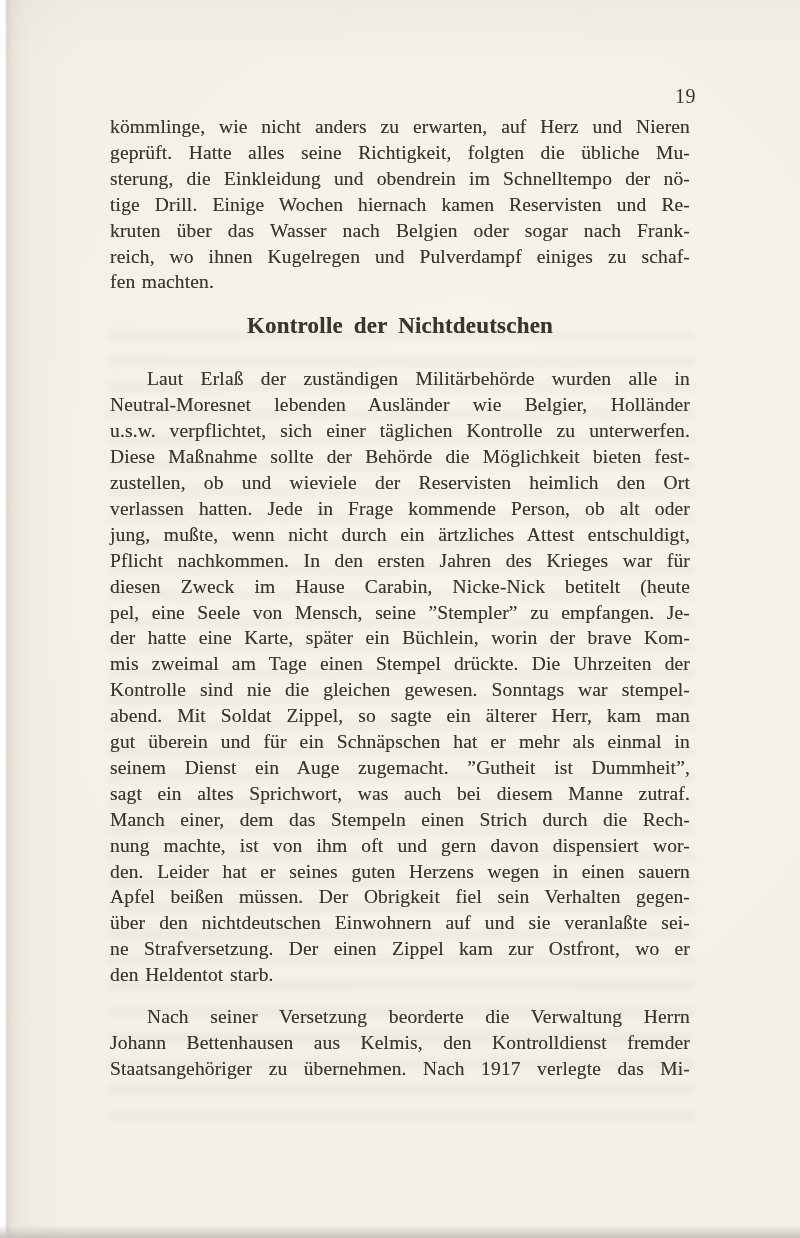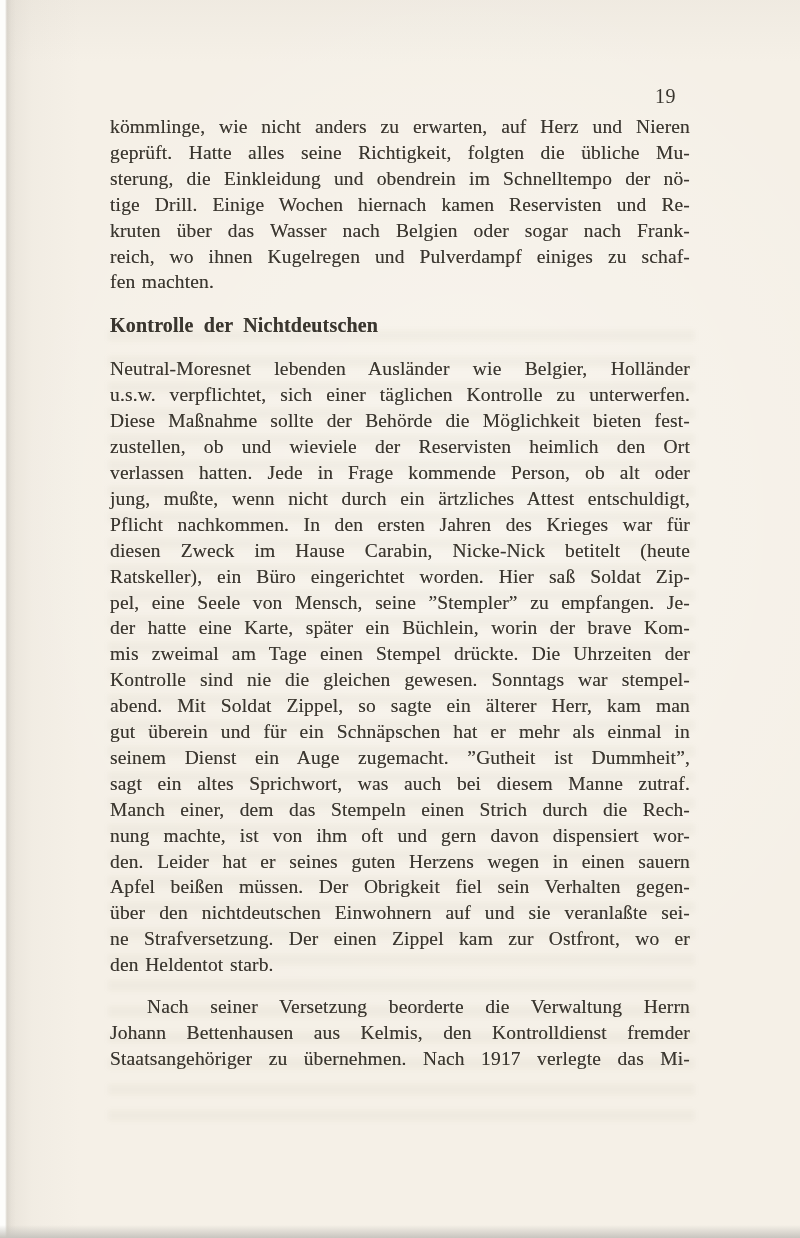--- a/index.html
+++ b/index.html
@@ -41,21 +41,21 @@
     background:linear-gradient(to right,
       var(--edge-white) 0px, var(--edge-white) 5px,
       rgba(201,196,187,0.45) 7px, rgba(201,196,187,0.12) 11px,
       rgba(201,196,187,0) 16px);
   }
   .edge-bottom{
     position:absolute;left:0;right:0;bottom:0;height:13px;
     background:linear-gradient(to bottom, rgba(200,197,191,0) 0%, rgba(200,197,191,0.55) 55%, var(--bottom-shadow) 100%);
   }
   .pagenum{
-    position:absolute;top:84px;left:96px;width:580px;
+    position:absolute;top:84px;left:116px;width:580px;
     text-align:right;
     font-size:20px;line-height:24px;
     letter-spacing:0.5px;
     z-index:2;
   }
   .textcol{
     position:absolute;top:114px;left:110px;width:580px;
     font-size:19.5px;
     line-height:25.9px;
     word-spacing:1.5px;
@@ -67,24 +67,24 @@
     text-align:justify;
     text-align-last:justify;
   }
   .line.endline{
     text-align-last:left;
   }
   .line.indent{
     text-indent:37px;
   }
   .heading{
-    margin:17px 0 17px 0;
-    text-align:left;
+    margin:17px 0 27px 0;
+    text-align:center;
     font-weight:bold;
-    font-size:20px;
+    font-size:23px;
     line-height:27px;
     word-spacing:5px;
     letter-spacing:0.2px;
   }
   .para + .para{margin-top:16px;}
 </style>
 </head>
 <body>
 
 <div class="scan"></div>
@@ -97,29 +97,29 @@
       <div class="line">kömmlinge, wie nicht anders zu erwarten, auf Herz und Nieren</div>
       <div class="line">geprüft. Hatte alles seine Richtigkeit, folgten die übliche Mu-</div>
       <div class="line">sterung, die Einkleidung und obendrein im Schnelltempo der nö-</div>
       <div class="line">tige Drill. Einige Wochen hiernach kamen Reservisten und Re-</div>
       <div class="line">kruten über das Wasser nach Belgien oder sogar nach Frank-</div>
       <div class="line">reich, wo ihnen Kugelregen und Pulverdampf einiges zu schaf-</div>
       <div class="line endline">fen machten.</div>
     </div>
     <div class="heading">Kontrolle der Nichtdeutschen</div>
     <div class="para">
+      <div class="line indent">Laut Erlaß der zuständigen Militärbehörde wurden alle in</div>
       <div class="line">Neutral-Moresnet lebenden Ausländer wie Belgier, Holländer</div>
       <div class="line">u.s.w. verpflichtet, sich einer täglichen Kontrolle zu unterwerfen.</div>
       <div class="line">Diese Maßnahme sollte der Behörde die Möglichkeit bieten fest-</div>
       <div class="line">zustellen, ob und wieviele der Reservisten heimlich den Ort</div>
       <div class="line">verlassen hatten. Jede in Frage kommende Person, ob alt oder</div>
       <div class="line">jung, mußte, wenn nicht durch ein ärtzliches Attest entschuldigt,</div>
       <div class="line">Pflicht nachkommen. In den ersten Jahren des Krieges war für</div>
       <div class="line">diesen Zweck im Hause Carabin, Nicke-Nick betitelt (heute</div>
-      <div class="line">Ratskeller), ein Büro eingerichtet worden. Hier saß Soldat Zip-</div>
       <div class="line">pel, eine Seele von Mensch, seine ”Stempler” zu empfangen. Je-</div>
       <div class="line">der hatte eine Karte, später ein Büchlein, worin der brave Kom-</div>
       <div class="line">mis zweimal am Tage einen Stempel drückte. Die Uhrzeiten der</div>
       <div class="line">Kontrolle sind nie die gleichen gewesen. Sonntags war stempel-</div>
       <div class="line">abend. Mit Soldat Zippel, so sagte ein älterer Herr, kam man</div>
       <div class="line">gut überein und für ein Schnäpschen hat er mehr als einmal in</div>
       <div class="line">seinem Dienst ein Auge zugemacht. ”Gutheit ist Dummheit”,</div>
       <div class="line">sagt ein altes Sprichwort, was auch bei diesem Manne zutraf.</div>
       <div class="line">Manch einer, dem das Stempeln einen Strich durch die Rech-</div>
       <div class="line">nung machte, ist von ihm oft und gern davon dispensiert wor-</div>

